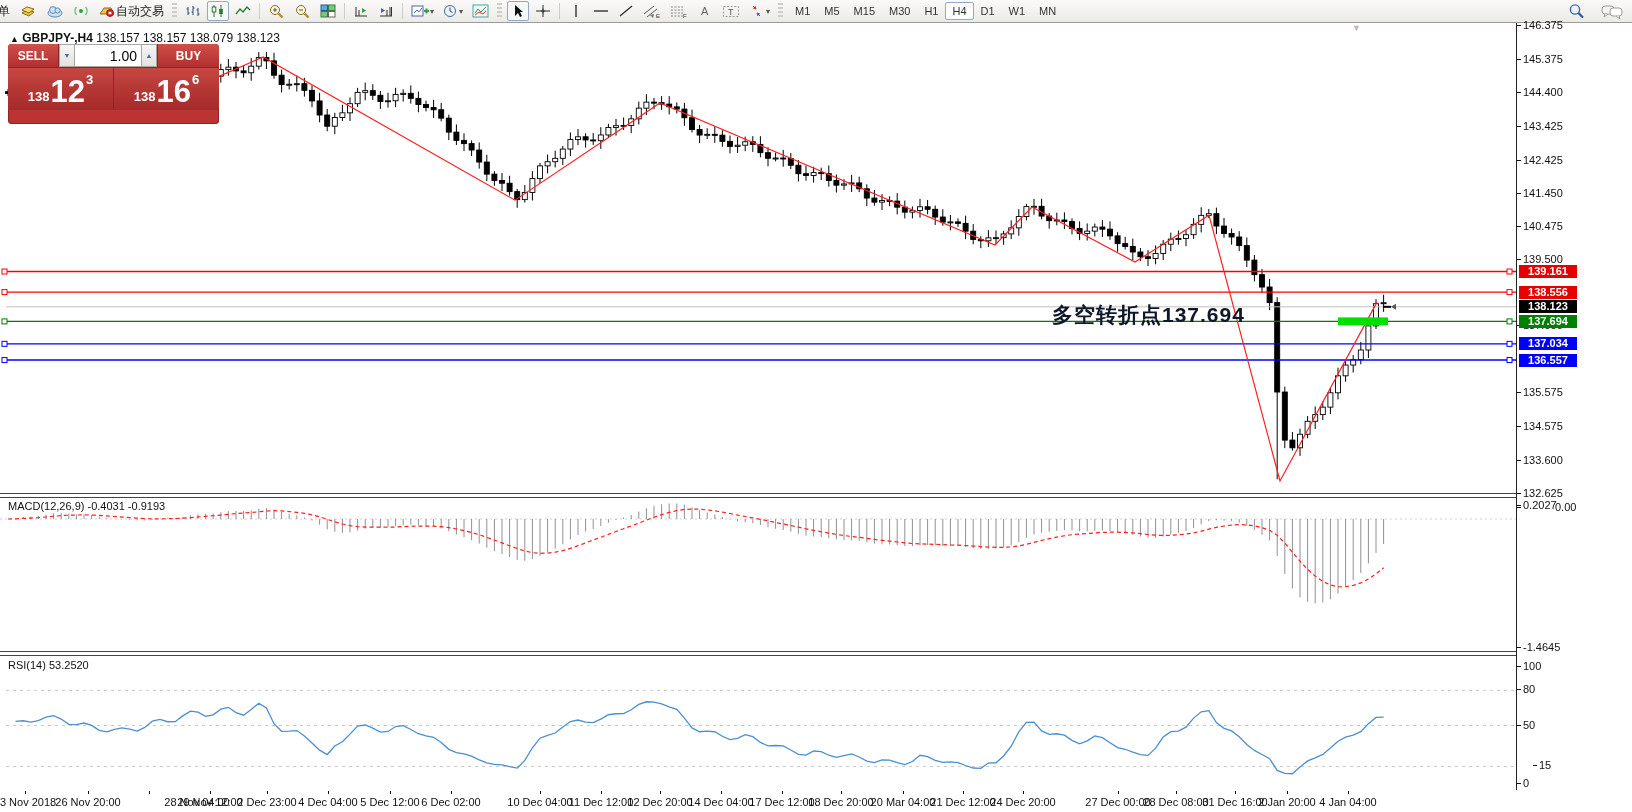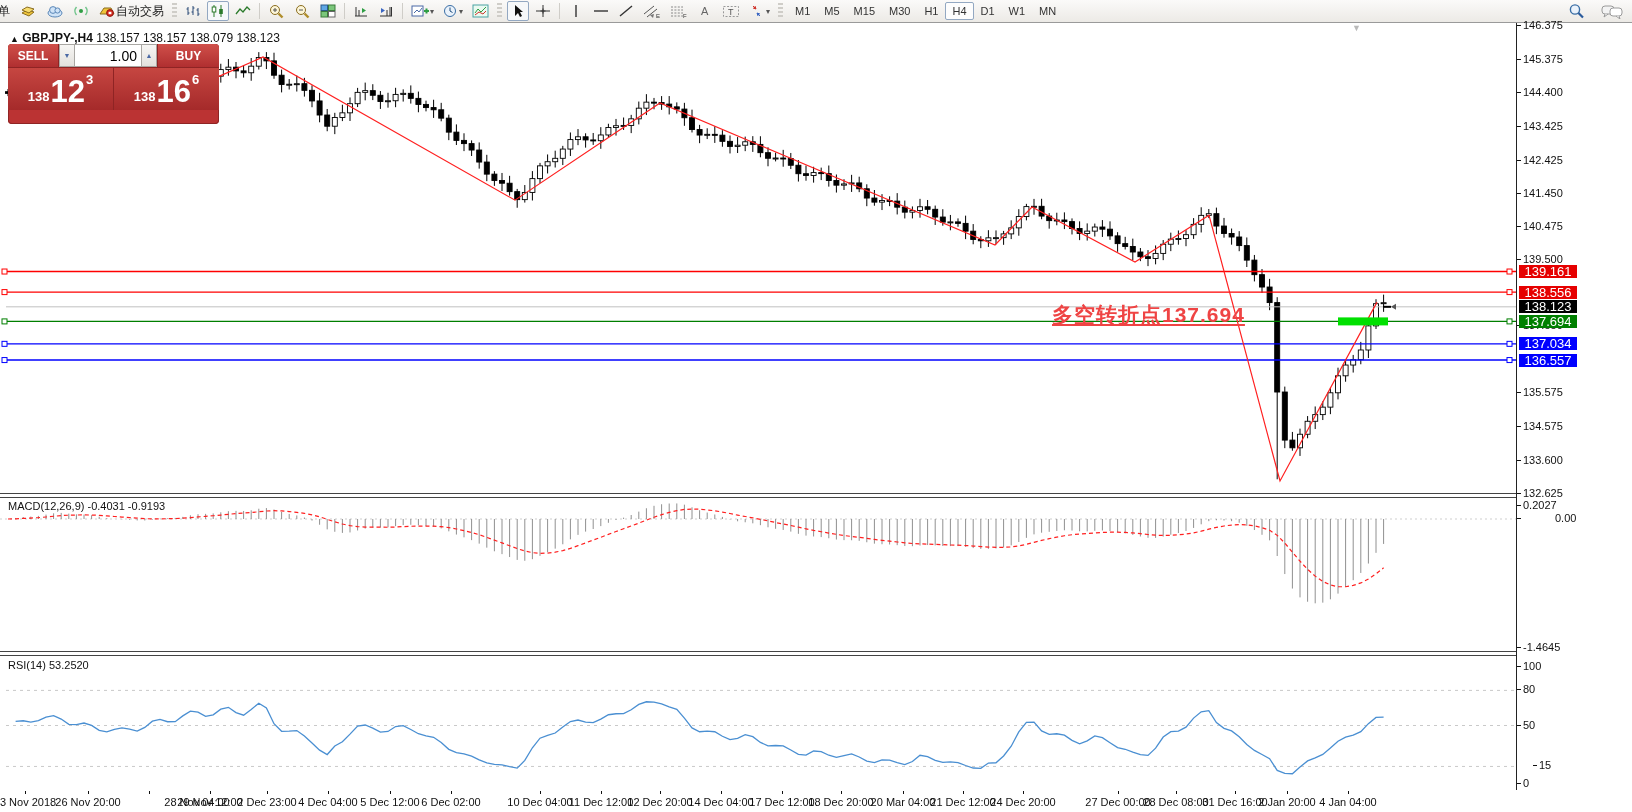--- a/index.html
+++ b/index.html
@@ -24,21 +24,21 @@
   
   #chart-area{position:absolute;left:0;top:23px;width:1632px;height:789px;background:#fff;}
   .pane-svg{position:absolute;left:0;}
   #v-axis-sep{position:absolute;left:1516px;top:0;width:1px;height:767px;background:#222;}
   .sash{position:absolute;left:0;width:1632px;height:3px;background:#fff;
     border-top:1px solid #444;border-bottom:1px solid #444;box-sizing:content-box;}
   #axis-col{position:absolute;left:1517px;top:0;width:115px;height:767px;background:#fff;}
   .ytick{position:absolute;left:6px;font-size:11px;color:#111;}
   .ytick:before{content:"";position:absolute;left:-6px;top:6px;width:4px;height:1px;background:#111;}
   .hline-label{position:absolute;left:2px;width:58px;height:13px;line-height:13px;
-    color:#fff;font-size:13px;font-weight:normal;text-align:center;}
+    color:#fff;font-size:11px;font-weight:bold;text-align:center;}
   #pane-label-macd,#pane-label-rsi{position:absolute;left:8px;font-size:11px;color:#111;}
   #time-axis{position:absolute;left:0;top:768px;width:1632px;height:21px;background:#fff;}
   .xtick{position:absolute;top:5px;font-size:11px;color:#111;transform:translateX(-50%);}
   .xtickmark{position:absolute;top:0;width:1px;height:3px;background:#111;}
   #annotation{position:absolute;font-weight:bold;font-size:21px;letter-spacing:1px;}
   #collapse-arrow{position:absolute;left:1352px;top:0px;color:#b9b9b9;font-size:9px;}
   
   #symbol-header{position:absolute;left:10px;top:8px;font-size:12px;color:#111;}
   #trade-widget{position:absolute;left:8px;top:21px;width:211px;height:80px;border-radius:4px;
     background:#b33; box-shadow:0 0 0 1px #8f2424 inset;overflow:hidden;}
@@ -853,21 +853,21 @@
       <div class="ytick" style="top: 130.55px;">142.425</div>
       <div class="ytick" style="top: 163.7px;">141.450</div>
       <div class="ytick" style="top: 196.85px;">140.475</div>
       <div class="ytick" style="top: 230px;">139.500</div>
       <div class="ytick" style="top: 296.3px;">137.550</div>
       <div class="ytick" style="top: 363.45px;">135.575</div>
       <div class="ytick" style="top: 397.45px;">134.575</div>
       <div class="ytick" style="top: 430.6px;">133.600</div>
       <div class="ytick" style="top: 463.75px;">132.625</div>
       <div class="ytick" style="top: 476px;">0.2027</div>
-      <div class="ytick" style="top: 489px; padding-left: 32px;">0.00</div>
+      <div class="ytick" style="top: 478px; padding-left: 32px;">0.00</div>
       <div class="ytick" style="top: 618px;">-1.4645</div>
       <div class="ytick" style="top: 637px;">100</div>
       <div class="ytick" style="top: 660.4px;">80</div>
       <div class="ytick" style="top: 695.5px;">50</div>
       <div class="ytick" style="top: 736.45px; margin-left: 16px;">15</div>
       <div class="ytick" style="top: 754px;">0</div>
       <div class="hline-label" style="top: 242.026px; background: rgb(230, 0, 0);">139.161</div>
       <div class="hline-label" style="top: 262.596px; background: rgb(230, 0, 0);">138.556</div>
       <div class="hline-label" style="top: 277.318px; background: rgb(0, 0, 0);">138.123</div>
       <div class="hline-label" style="top: 291.904px; background: rgb(0, 128, 0);">137.694</div>
@@ -923,21 +923,21 @@
       <div class="xtick" style="left: 1118px;">27 Dec 00:00</div>
       <div class="xtickmark" style="left: 1176px;"></div>
       <div class="xtick" style="left: 1176px;">28 Dec 08:00</div>
       <div class="xtickmark" style="left: 1235px;"></div>
       <div class="xtick" style="left: 1235px;">31 Dec 16:00</div>
       <div class="xtickmark" style="left: 1287px;"></div>
       <div class="xtick" style="left: 1287px;">2 Jan 20:00</div>
       <div class="xtickmark" style="left: 1348px;"></div>
       <div class="xtick" style="left: 1348px;">4 Jan 04:00</div>
     </div>
-  <div id="annotation" style="left: 1052px; top: 278px; color: #ef4444; text-decoration: underline;">多空转折点137.694</div>
+  <div id="annotation" style="left: 1052px; top: 278px; color: #0f172a;">多空转折点137.694</div>
   <div id="collapse-arrow">▼</div>
 
   <div id="symbol-header">
     <span style="font-size:9px;">▲</span>
     <b>GBPJPY-,H4</b>
     <span>138.157 138.157 138.079 138.123</span>
   </div>
   <div id="trade-widget">
     <div id="tw-top">
       <div id="sell-btn" class="tw-red">SELL</div>

